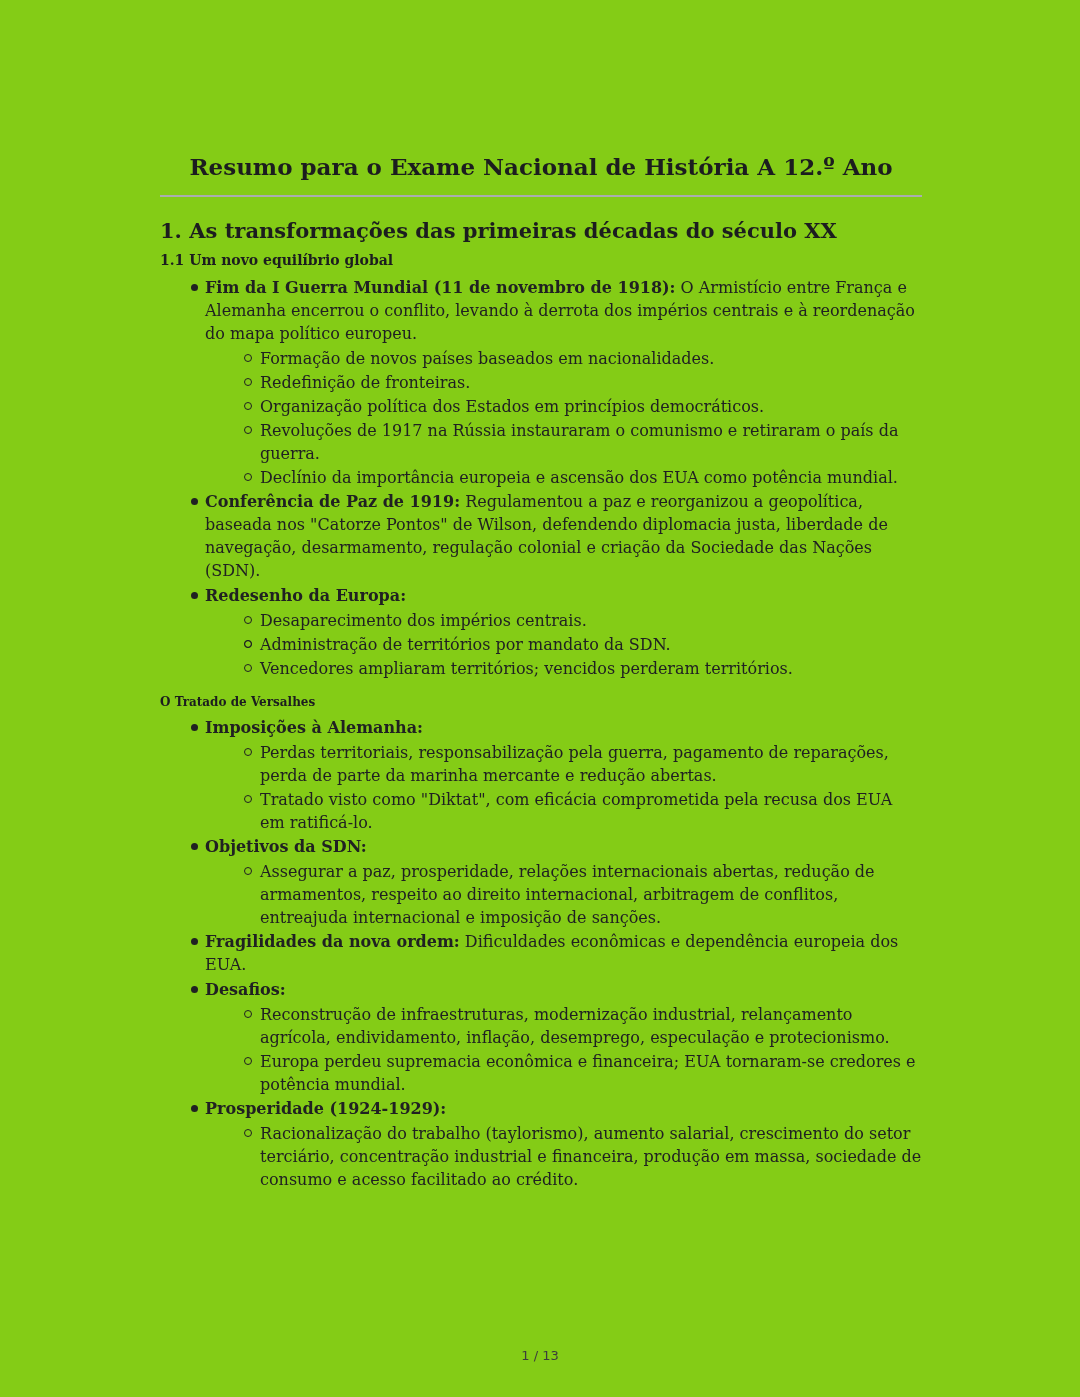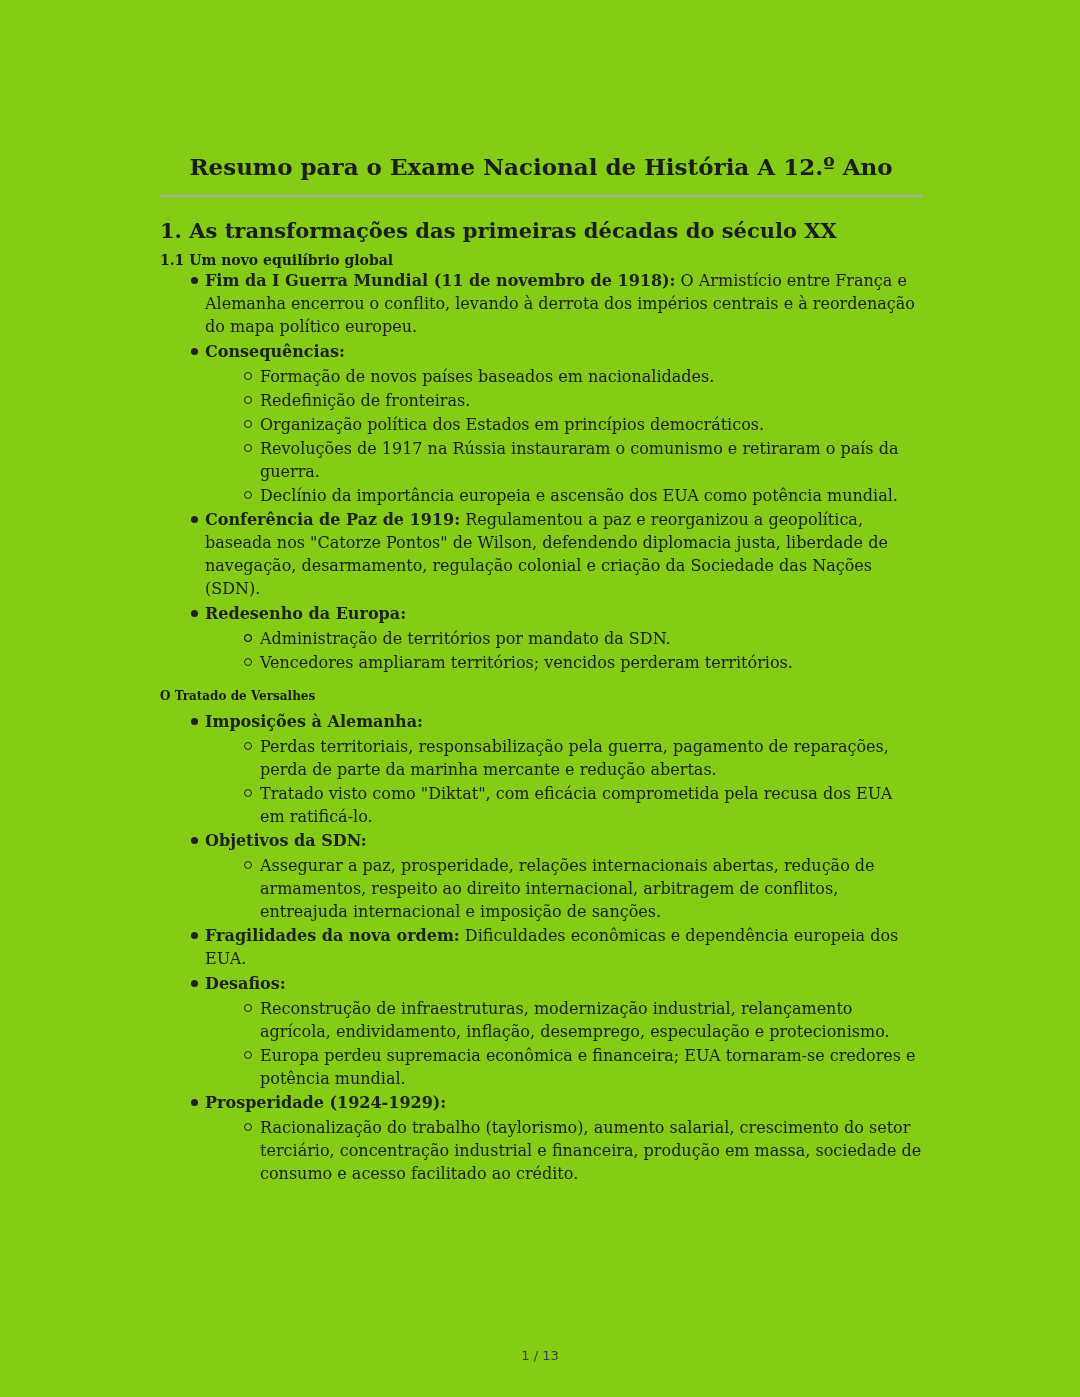--- a/index.html
+++ b/index.html
@@ -51,21 +51,21 @@
     line-height: 1.2;
   }
   .h3 {
     font-size: 12px;
     font-weight: bold;
     color: #1c1d1f;
     margin: 15px 0 6px 0;
     line-height: 1.3;
   }
   .list {
-    margin-top: 0;
+    margin-top: 7px;
   }
   .li1, .li2 {
     position: relative;
     font-size: 16px;
     line-height: 23px;
   }
   .li1 {
     padding-left: 45px;
     margin-bottom: 2px;
   }
@@ -118,24 +118,20 @@
     <div class="h1">1. As transformações das primeiras décadas do século XX</div>
     <div class="h2">1.1 Um novo equilíbrio global</div>
 
     <div class="list">
 
       <div class="li1">
         <span class="dot"></span>
         <span class="lead">Fim da I Guerra Mundial (11 de novembro de 1918):</span><span> O Armistício entre França e Alemanha encerrou o conflito, levando à derrota dos impérios centrais e à reordenação do mapa político europeu.</span>
       </div>
 
-      <div class="li1">
-        <span class="dot"></span>
-        <span class="lead">Consequências:</span>
-      </div>
 
       <div class="li2">
         <span class="ring"></span>
         <span>Formação de novos países baseados em nacionalidades.</span>
       </div>
 
       <div class="li2">
         <span class="ring"></span>
         <span>Redefinição de fronteiras.</span>
       </div>
@@ -158,20 +154,24 @@
       <div class="li1">
         <span class="dot"></span>
         <span class="lead">Conferência de Paz de 1919:</span><span> Regulamentou a paz e reorganizou a geopolítica, baseada nos "Catorze Pontos" de Wilson, defendendo diplomacia justa, liberdade de navegação, desarmamento, regulação colonial e criação da Sociedade das Nações (SDN).</span>
       </div>
 
       <div class="li1">
         <span class="dot"></span>
         <span class="lead">Redesenho da Europa:</span>
       </div>
 
+      <div class="li2">
+        <span class="ring"></span>
+        <span>Desaparecimento dos impérios centrais.</span>
+      </div>
 
       <div class="li2">
         <span class="ring"></span>
       </div>
 
       <div class="li2">
         <span class="ring"></span>
         <span>Administração de territórios por mandato da SDN.</span>
       </div>
 

